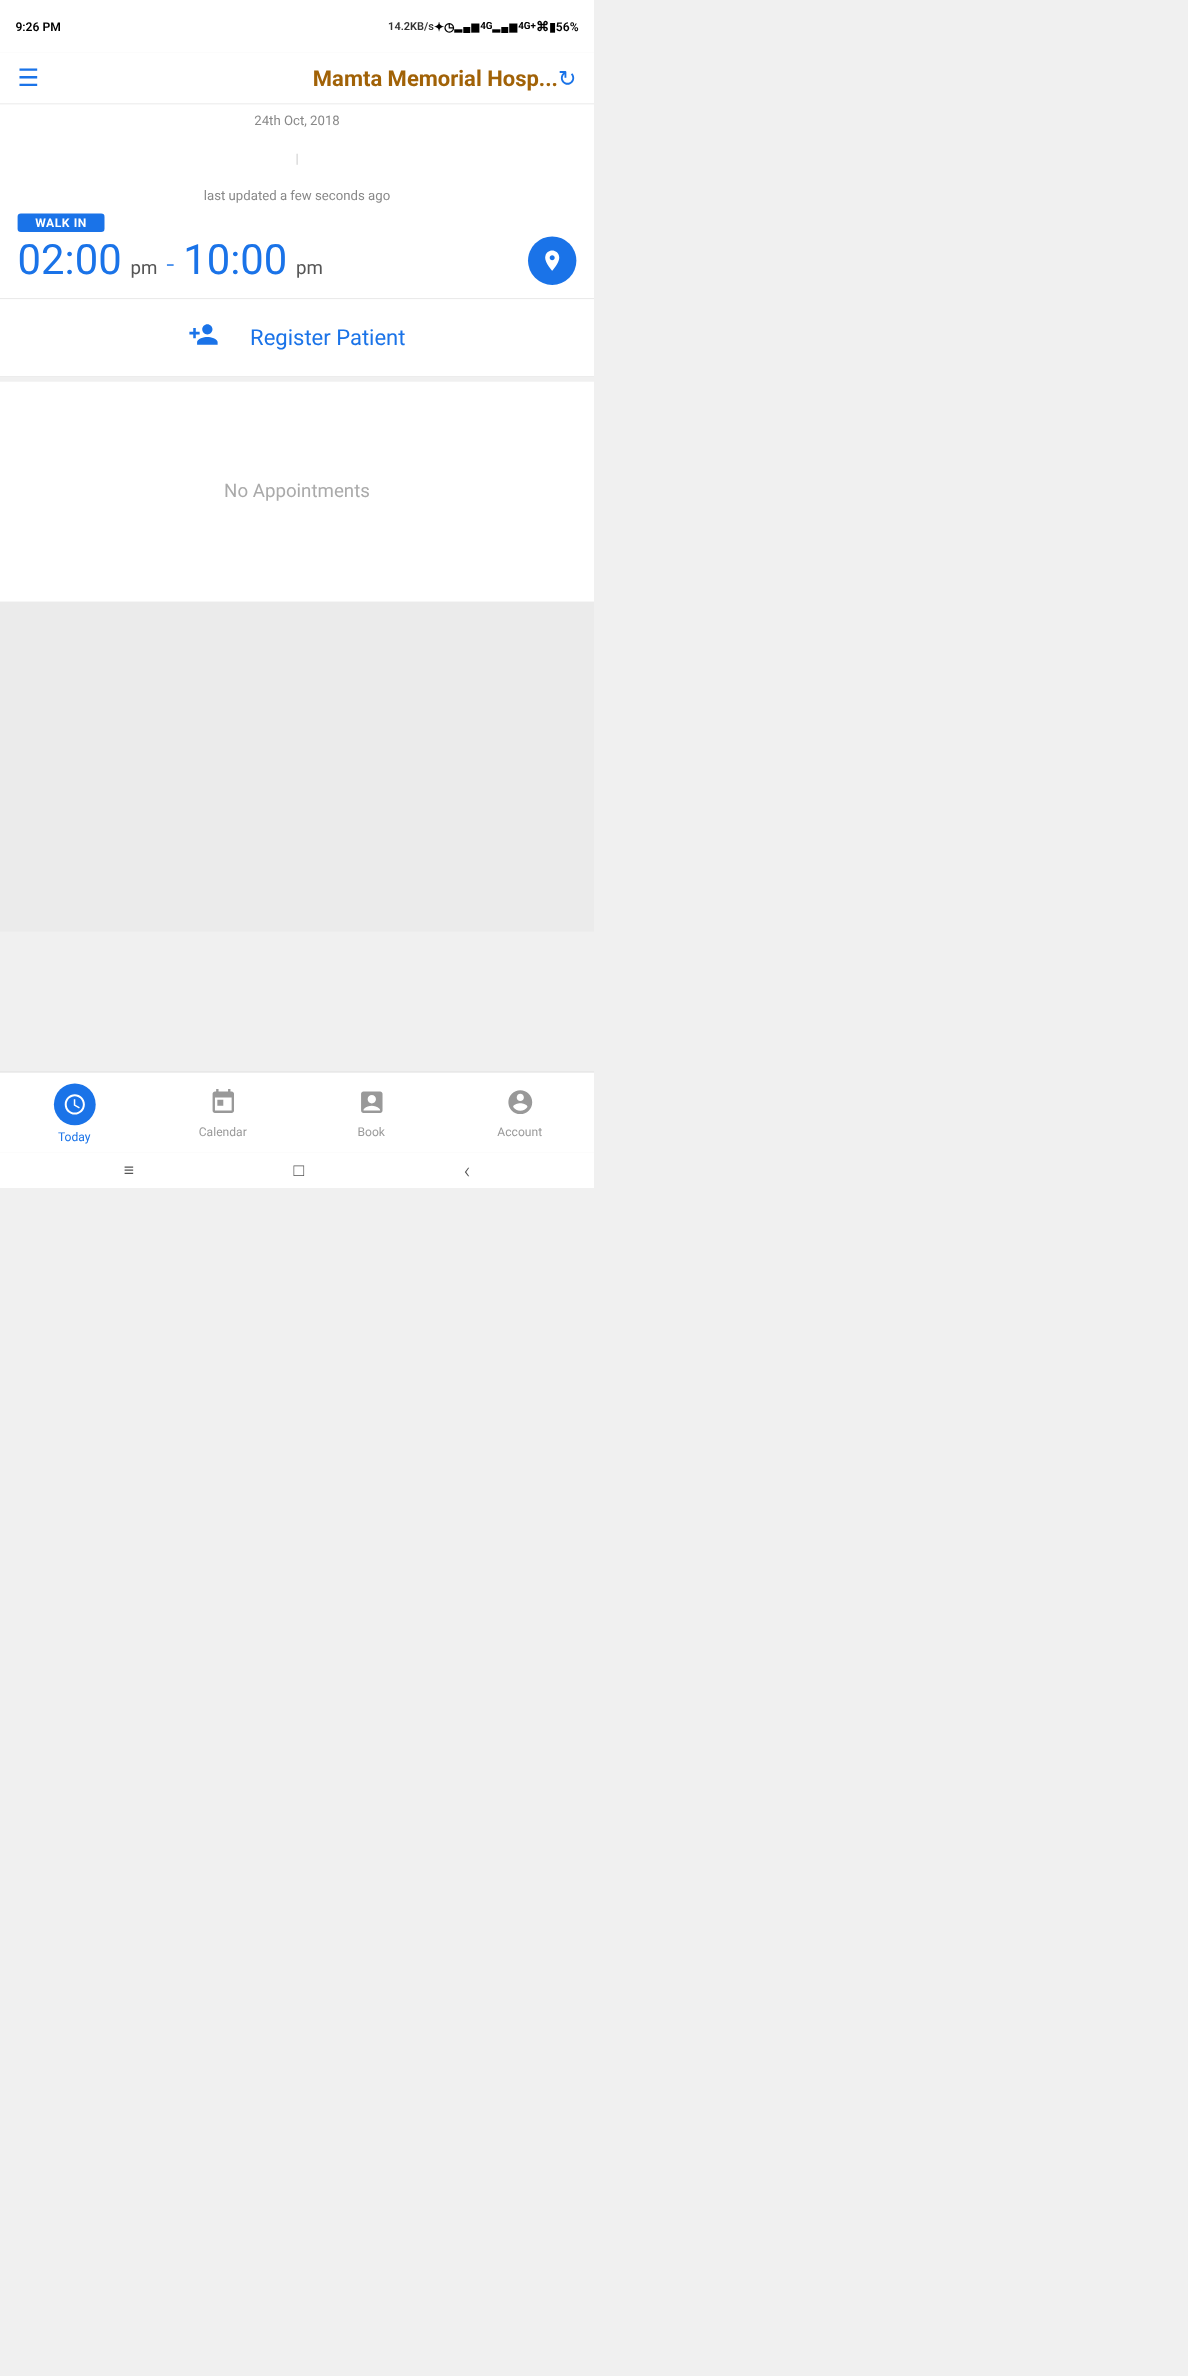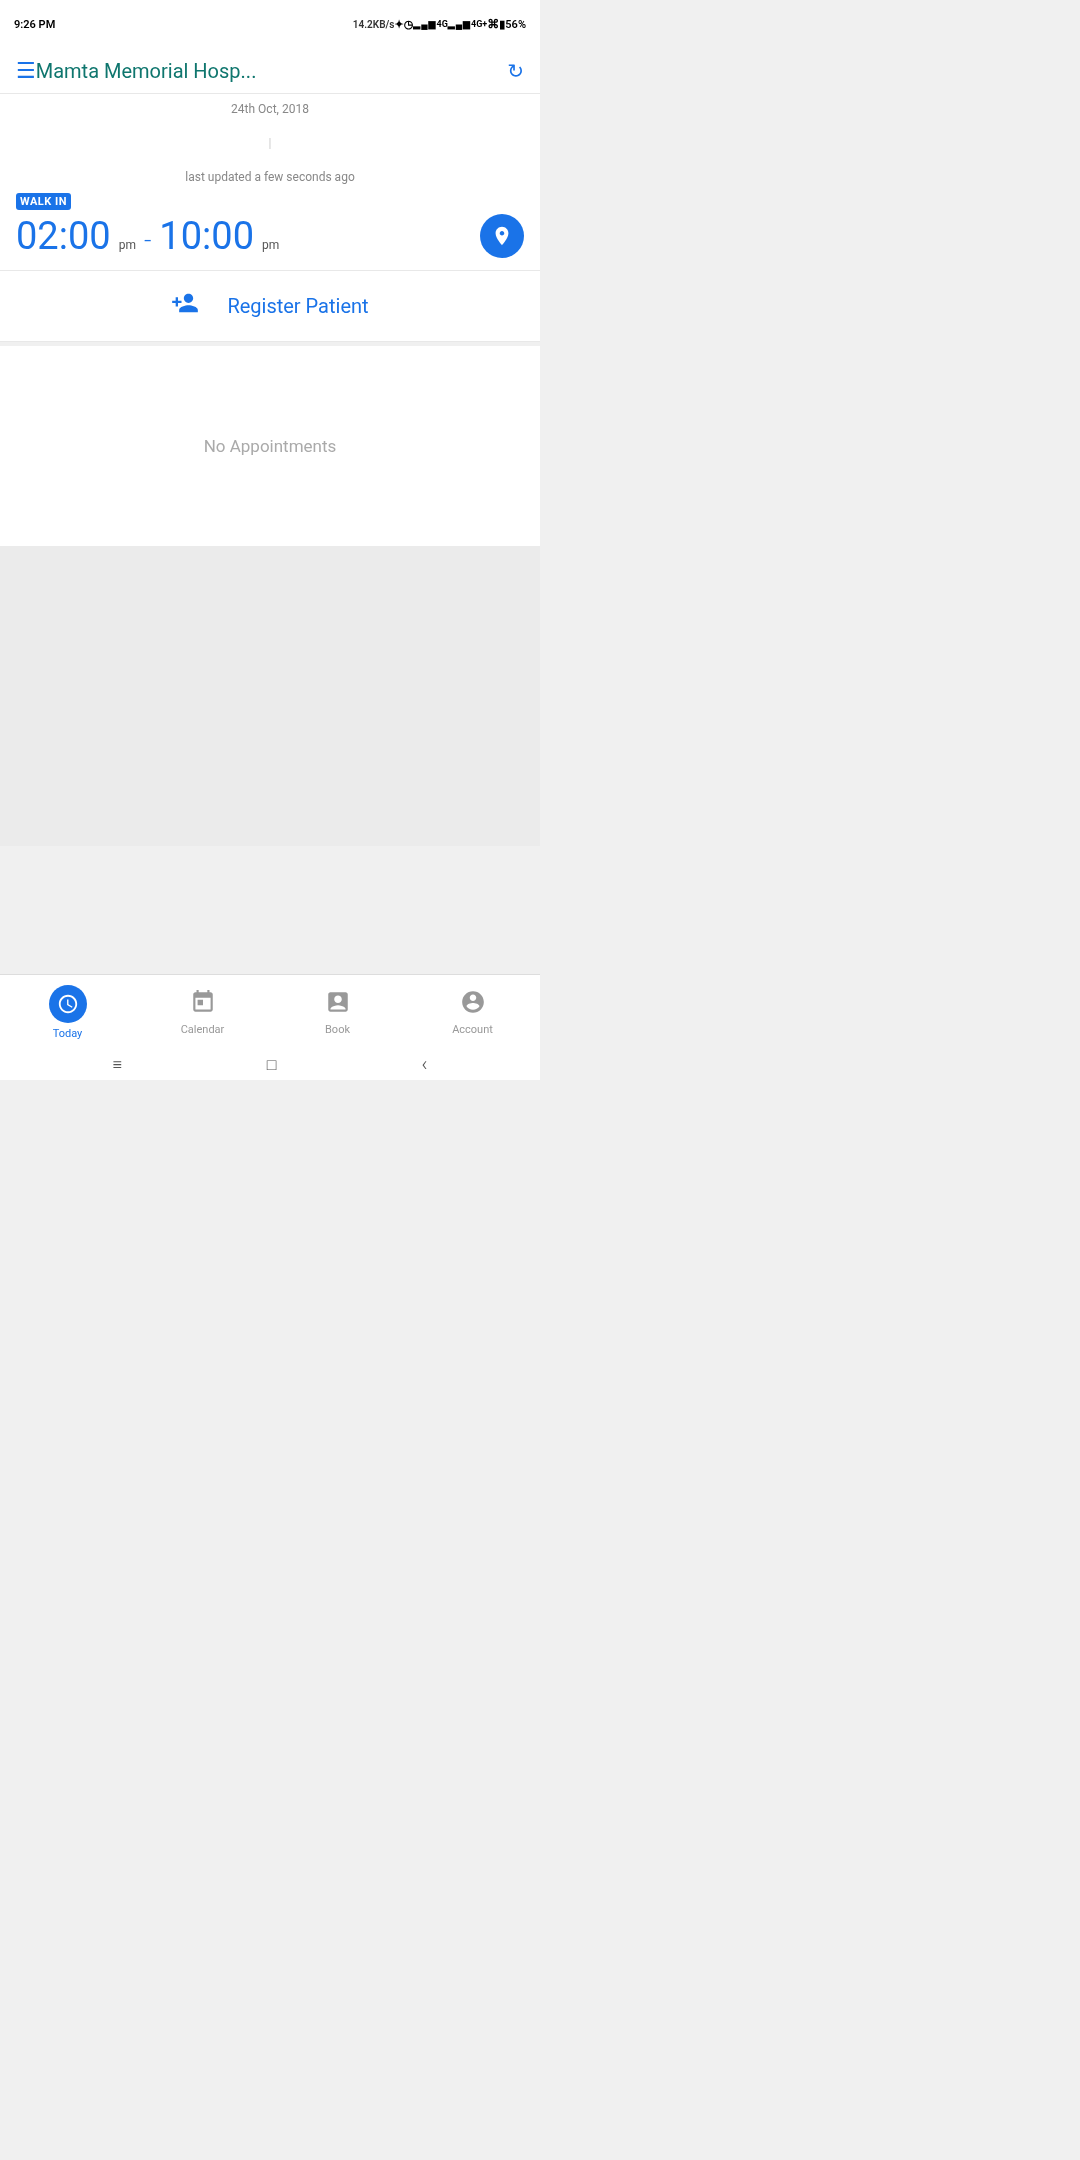--- a/index.html
+++ b/index.html
@@ -31,25 +31,25 @@
     
     .header {
       background: #fff;
       display: flex;
       align-items: center;
       justify-content: space-between;
       padding: 10px 16px;
       border-bottom: 1px solid #e8e8e8;
     }
     .header-title {
-      color: #0f766e;
+      color: #a16207;
       font-size: 20px;
-      font-weight: 400;
+      font-weight: 700;
       flex: 1;
-      text-align: left;
+      text-align: right;
     }
     .hamburger-icon {
       color: #1a73e8;
       font-size: 22px;
       cursor: pointer;
     }
     .refresh-icon {
       color: #1a73e8;
       font-size: 20px;
       cursor: pointer;
@@ -71,21 +71,21 @@
       flex-direction: column;
     }
     .date-separator {
       color: #ccc;
     }
     .walk-in-badge {
       background: #1a73e8;
       color: #fff;
       font-size: 11px;
       font-weight: 700;
-      padding: 2px 4px;
+      padding: 2px 16px;
       border-radius: 3px;
       display: inline-block;
       margin-bottom: 4px;
       letter-spacing: 0.5px;
     }
     .time-row {
       display: flex;
       align-items: center;
       justify-content: space-between;
     }
@@ -94,21 +94,21 @@
       align-items: baseline;
       gap: 8px;
       color: #1a73e8;
     }
     .time-main {
       font-size: 38px;
       font-weight: 400;
       line-height: 1;
     }
     .time-suffix {
-      font-size: 12px;
+      font-size: 17px;
       font-weight: 400;
       color: #555;
     }
     .time-dash {
       font-size: 26px;
       color: #1a73e8;
       font-weight: 300;
     }
     .pin-button {
       width: 44px;

